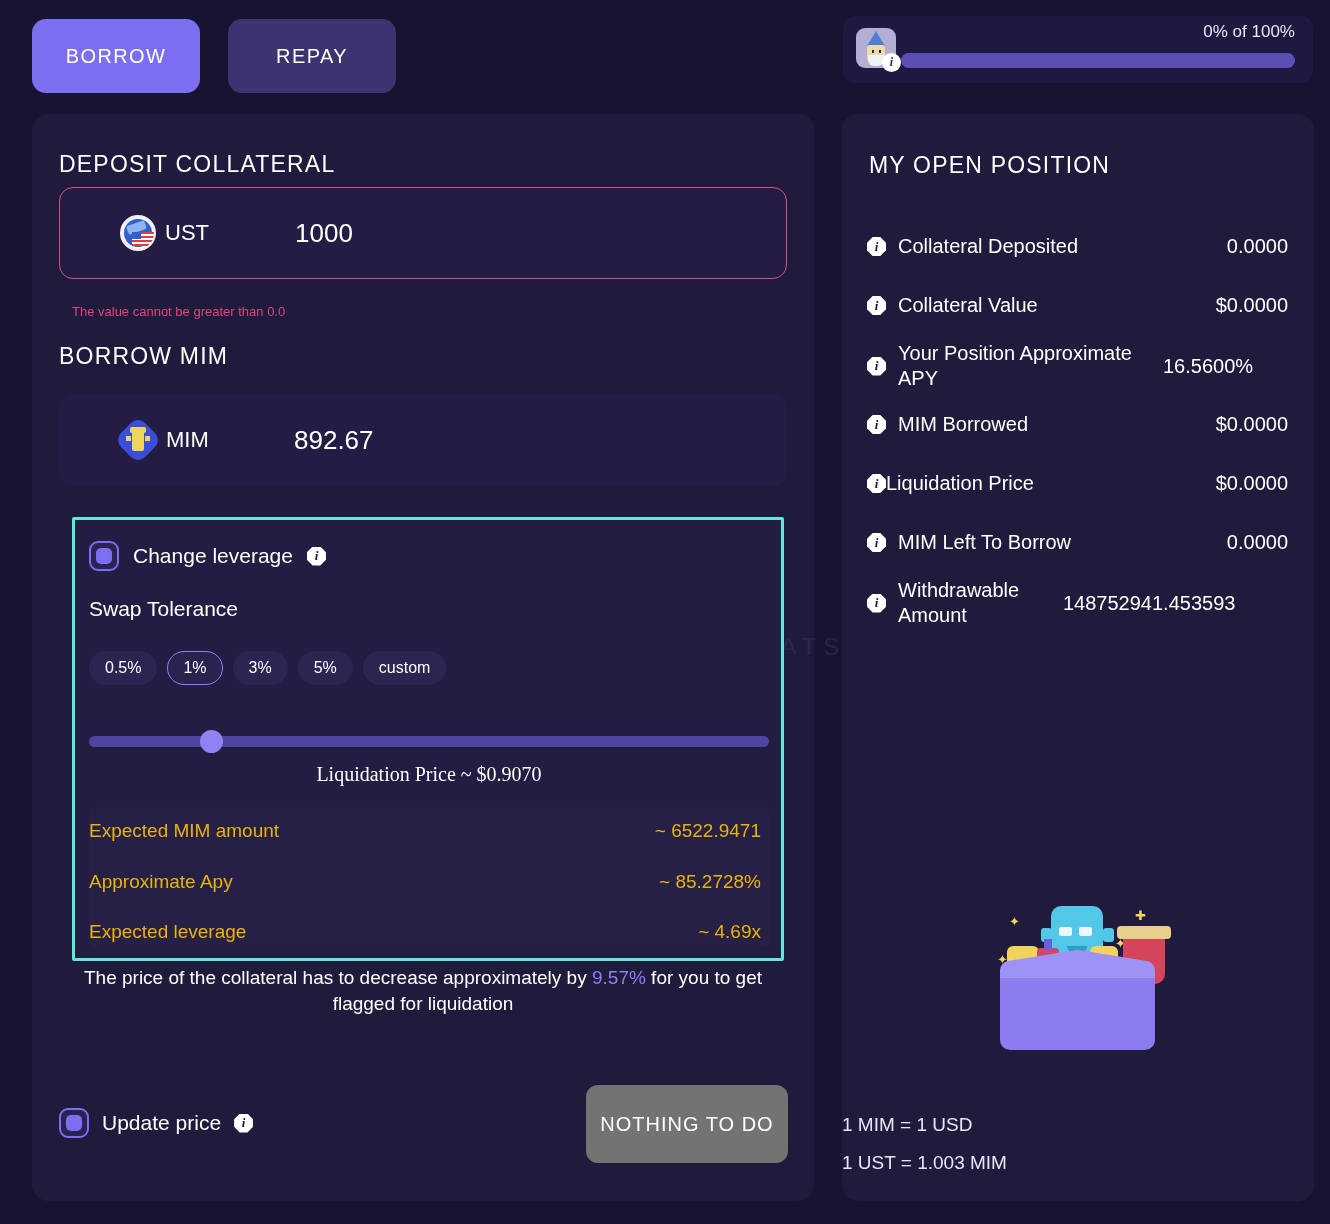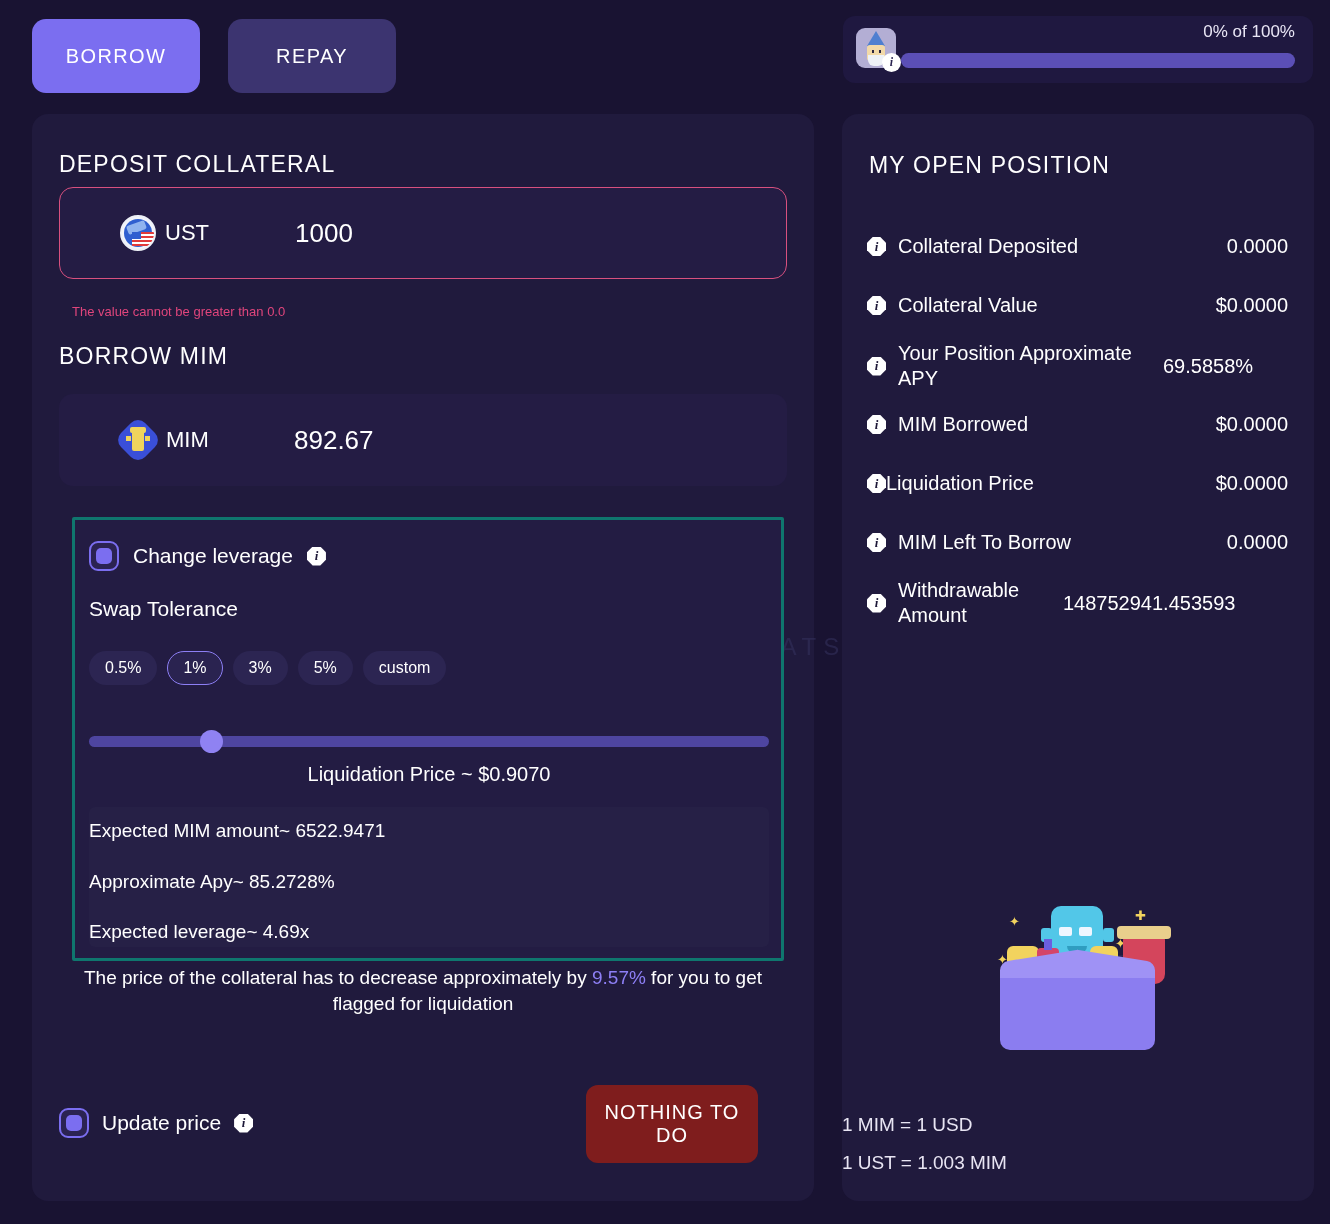--- a/index.html
+++ b/index.html
@@ -142,21 +142,21 @@
   }
   .mim-arm {
     position: absolute; top: 15px; width: 5px; height: 5px; background: #f0d45c;
   }
   .mim-arm.l { left: 7px; } .mim-arm.r { left: 26px; }
 
   
   .lev-box {
     position: absolute; left: 72px; top: 517px;
     width: 712px; height: 444px;
-    border: 3px solid #0f766e; background: #231c43;
+    border: 3px solid #5eead4; background: #231c43;
     border-radius: 2px;
   }
   .chk {
     width: 30px; height: 30px; border-radius: 9px;
     border: 2px solid #7b6ef0; background: #2b2352;
     display: flex; align-items: center; justify-content: center;
     cursor: pointer;
   }
   .chk-in { width: 16px; height: 16px; border-radius: 5px; background: #7b6ef0; }
   .row-label { color: #ffffff; font-size: 21px; }
@@ -183,29 +183,29 @@
     cursor: pointer;
   }
   .slider-handle {
     position: absolute; top: -6px; width: 23px; height: 23px;
     border-radius: 50%; background: #8f82f2;
   }
   .liq-line { color: #ffffff; font-size: 20px; text-align: center; }
 
   .stat-box { background: #262046; border-radius: 6px; }
   .stat-row {
-    display: flex; align-items: center;
-    color: #ffffff; font-size: 19px;
+    display: flex; justify-content: space-between; align-items: center;
+    color: #eab308; font-size: 19px;
   }
   .warn-text { color: #ffffff; font-size: 19px; text-align: center; line-height: 1.35; }
   .warn-hl { color: #8d7ff5; }
 
   .cta {
-    width: 172px; height: 78px; border-radius: 12px;
-    background: #7f1d1d; color: #ffffff; font-size: 20px;
+    width: 202px; height: 78px; border-radius: 12px;
+    background: #737373; color: #ffffff; font-size: 20px;
     letter-spacing: 1px; border: none; cursor: pointer;
     display: flex; align-items: center; justify-content: center;
     font-family: "Liberation Sans", sans-serif;
   }
 
   
   .pos-row { display: flex; align-items: center; }
   .pos-label { color: #ffffff; font-size: 20px; line-height: 1.25; }
   .pos-value { color: #ffffff; font-size: 20px; text-align: right; }
 
@@ -338,21 +338,21 @@
       <div class="chip selected">1%</div>
       <div class="chip">3%</div>
       <div class="chip">5%</div>
       <div class="chip">custom</div>
     </div>
 
     <div class="slider-track" style="position:absolute;left:14px;top:216px;width:680px;">
       <div class="slider-handle" id="lev-handle" style="left: calc(18% - 11px);"></div>
     </div>
 
-    <div class="liq-line" style="position:absolute;left:14px;top:243px;width:680px;">Liquidation Price ~ $0.9070</div>
+    <div class="liq-line" style="position:absolute;left:14px;top:243px;width:680px;font-family:Liberation Serif, serif;">Liquidation Price ~ $0.9070</div>
 
     <div class="stat-box" style="position:absolute;left:14px;top:287px;width:680px;height:140px;">
       <div class="stat-row" style="position:absolute;left:0;right:8px;top:13px;">
         <span>Expected MIM amount</span>
         <span>~ 6522.9471</span>
       </div>
       <div class="stat-row" style="position:absolute;left:0;right:8px;top:64px;">
         <span>Approximate Apy</span>
         <span>~ 85.2728%</span>
       </div>
@@ -390,21 +390,21 @@
 
   <div class="pos-row" style="position:absolute;left:25px;right:26px;top:179px;">
     <div class="info-dot">i</div>
     <div class="pos-label" style="flex:1;margin-left:12px;">Collateral Value</div>
     <div class="pos-value">$0.0000</div>
   </div>
 
   <div class="pos-row" style="position:absolute;left:25px;right:26px;top:227px;">
     <div class="info-dot">i</div>
     <div class="pos-label" style="flex:1;margin-left:12px;max-width:265px;">Your Position Approximate APY</div>
-    <div class="pos-value">69.5858%</div>
+    <div class="pos-value">16.5600%</div>
   </div>
 
   <div class="pos-row" style="position:absolute;left:25px;right:26px;top:298px;">
     <div class="info-dot">i</div>
     <div class="pos-label" style="flex:1;margin-left:12px;">MIM Borrowed</div>
     <div class="pos-value">$0.0000</div>
   </div>
 
   <div class="pos-row" style="position:absolute;left:25px;right:26px;top:357px;">
     <div class="info-dot">i</div>

